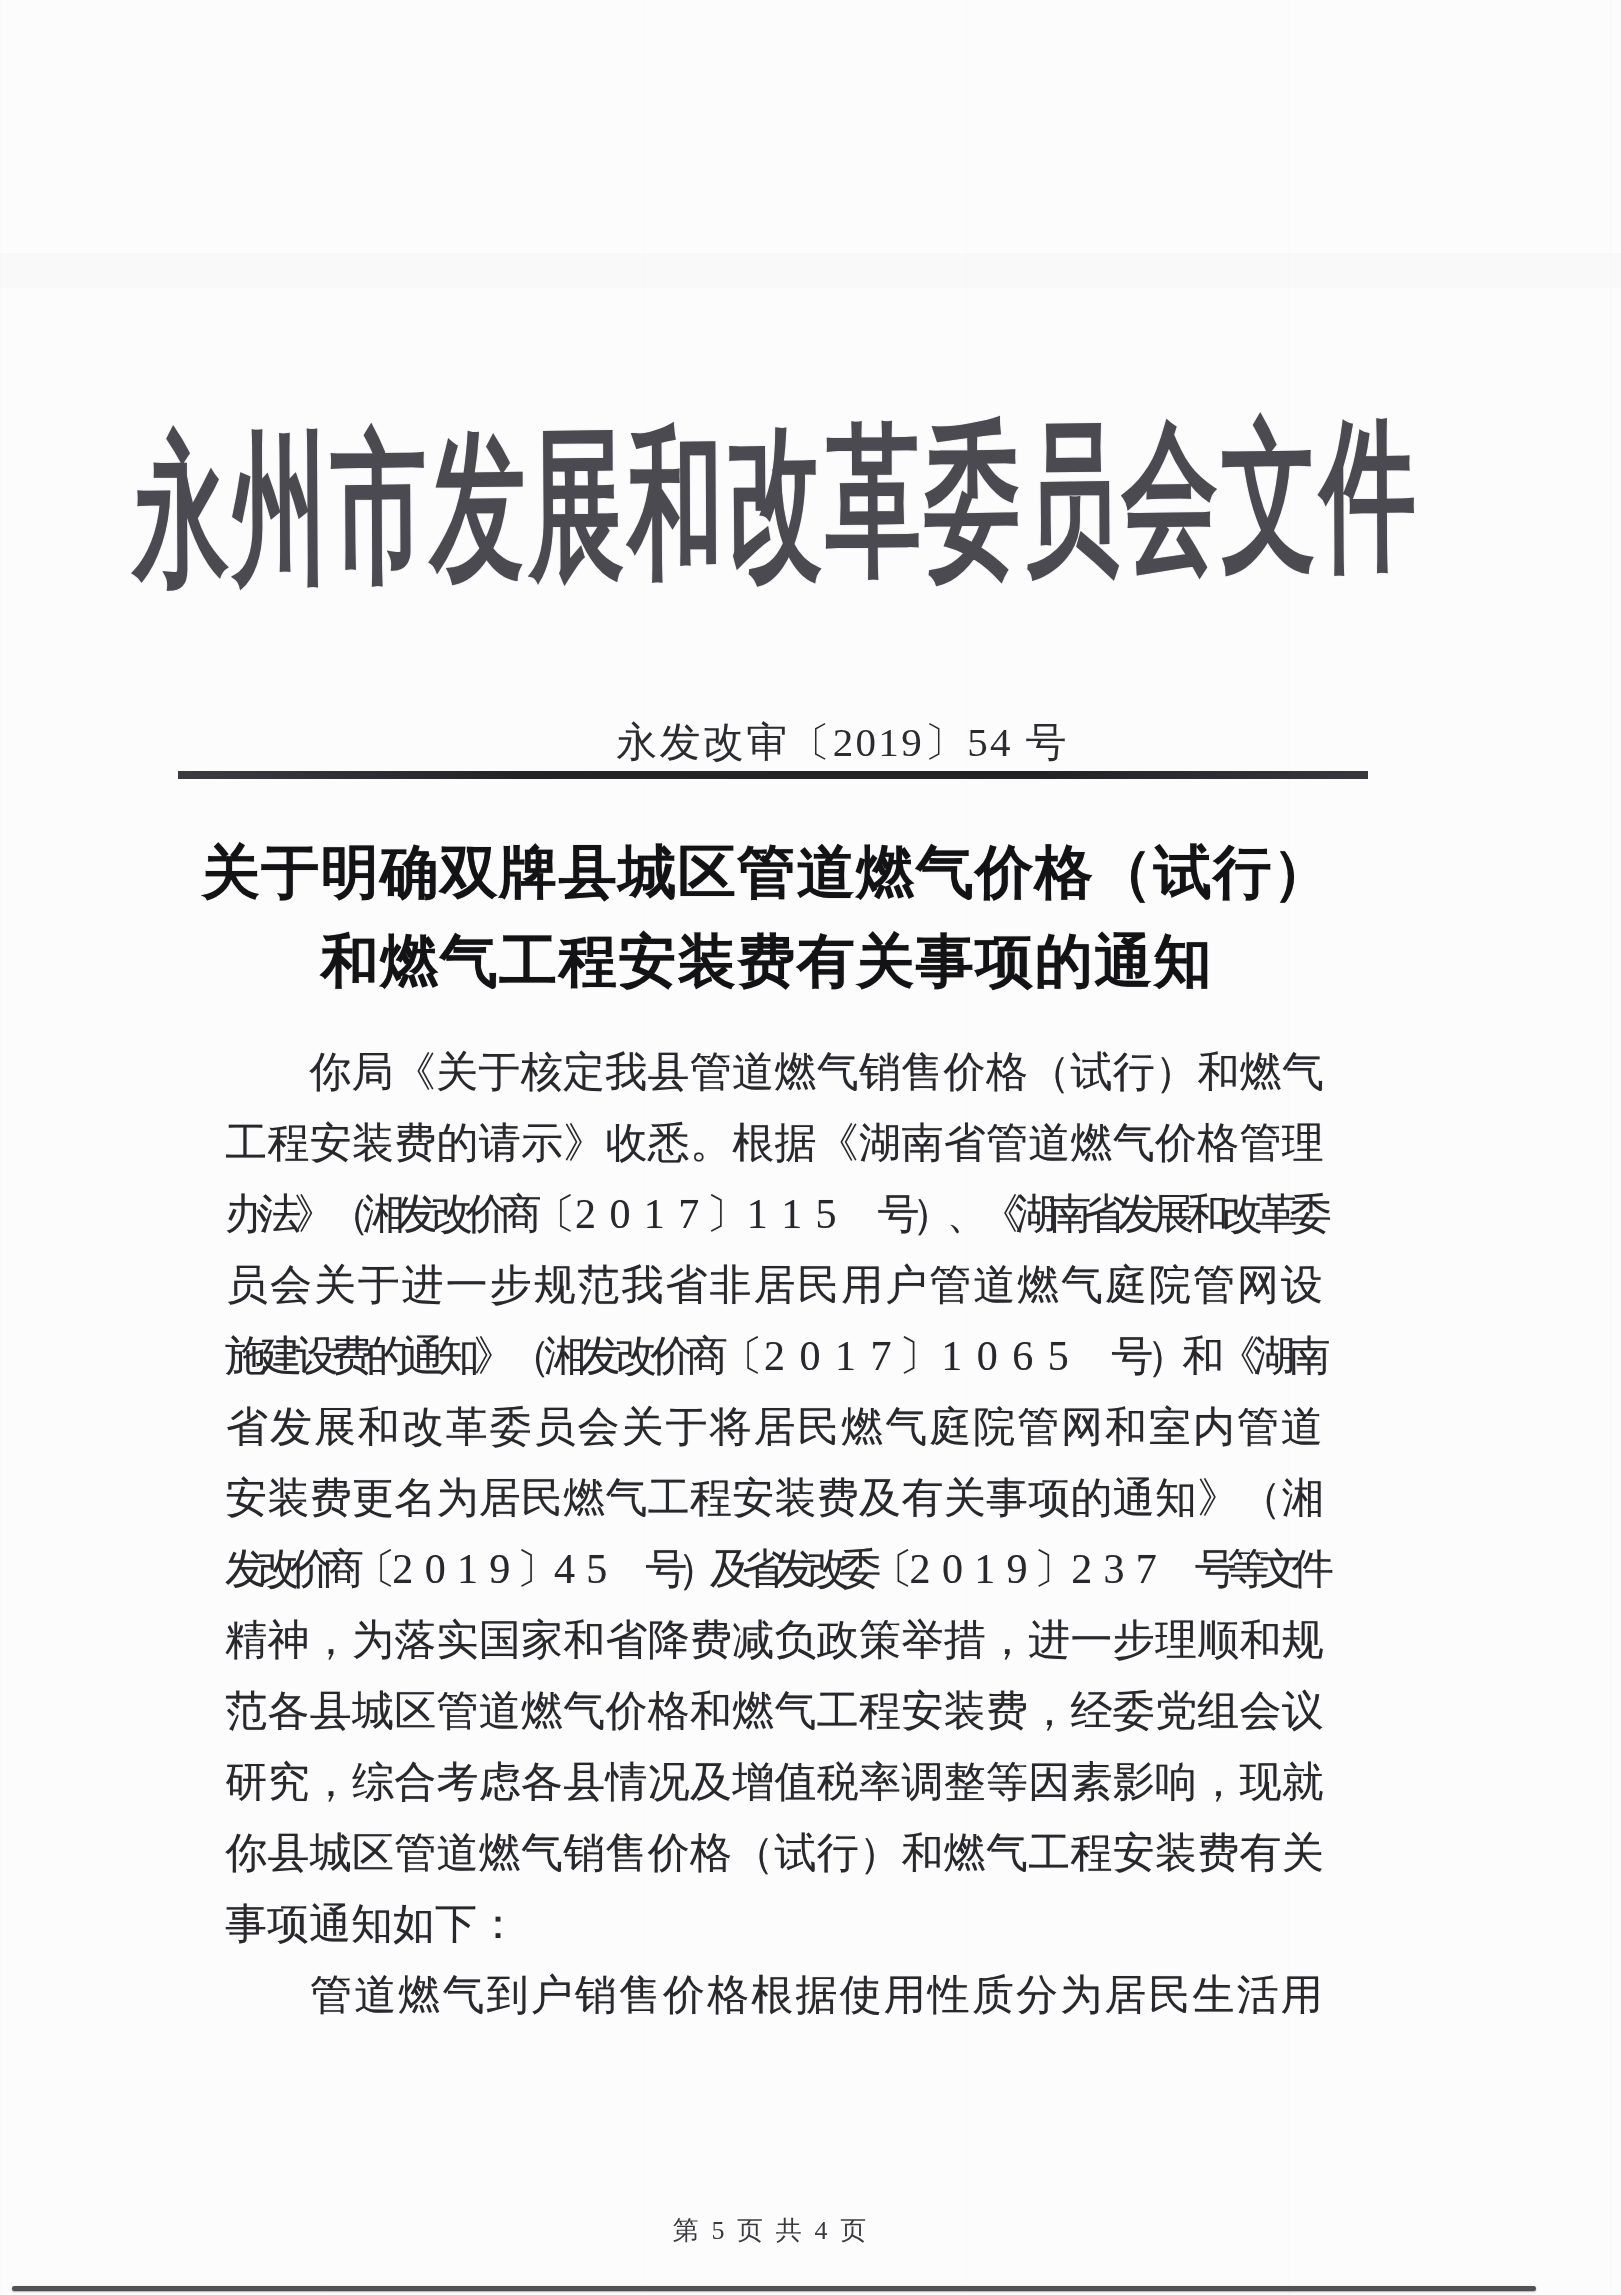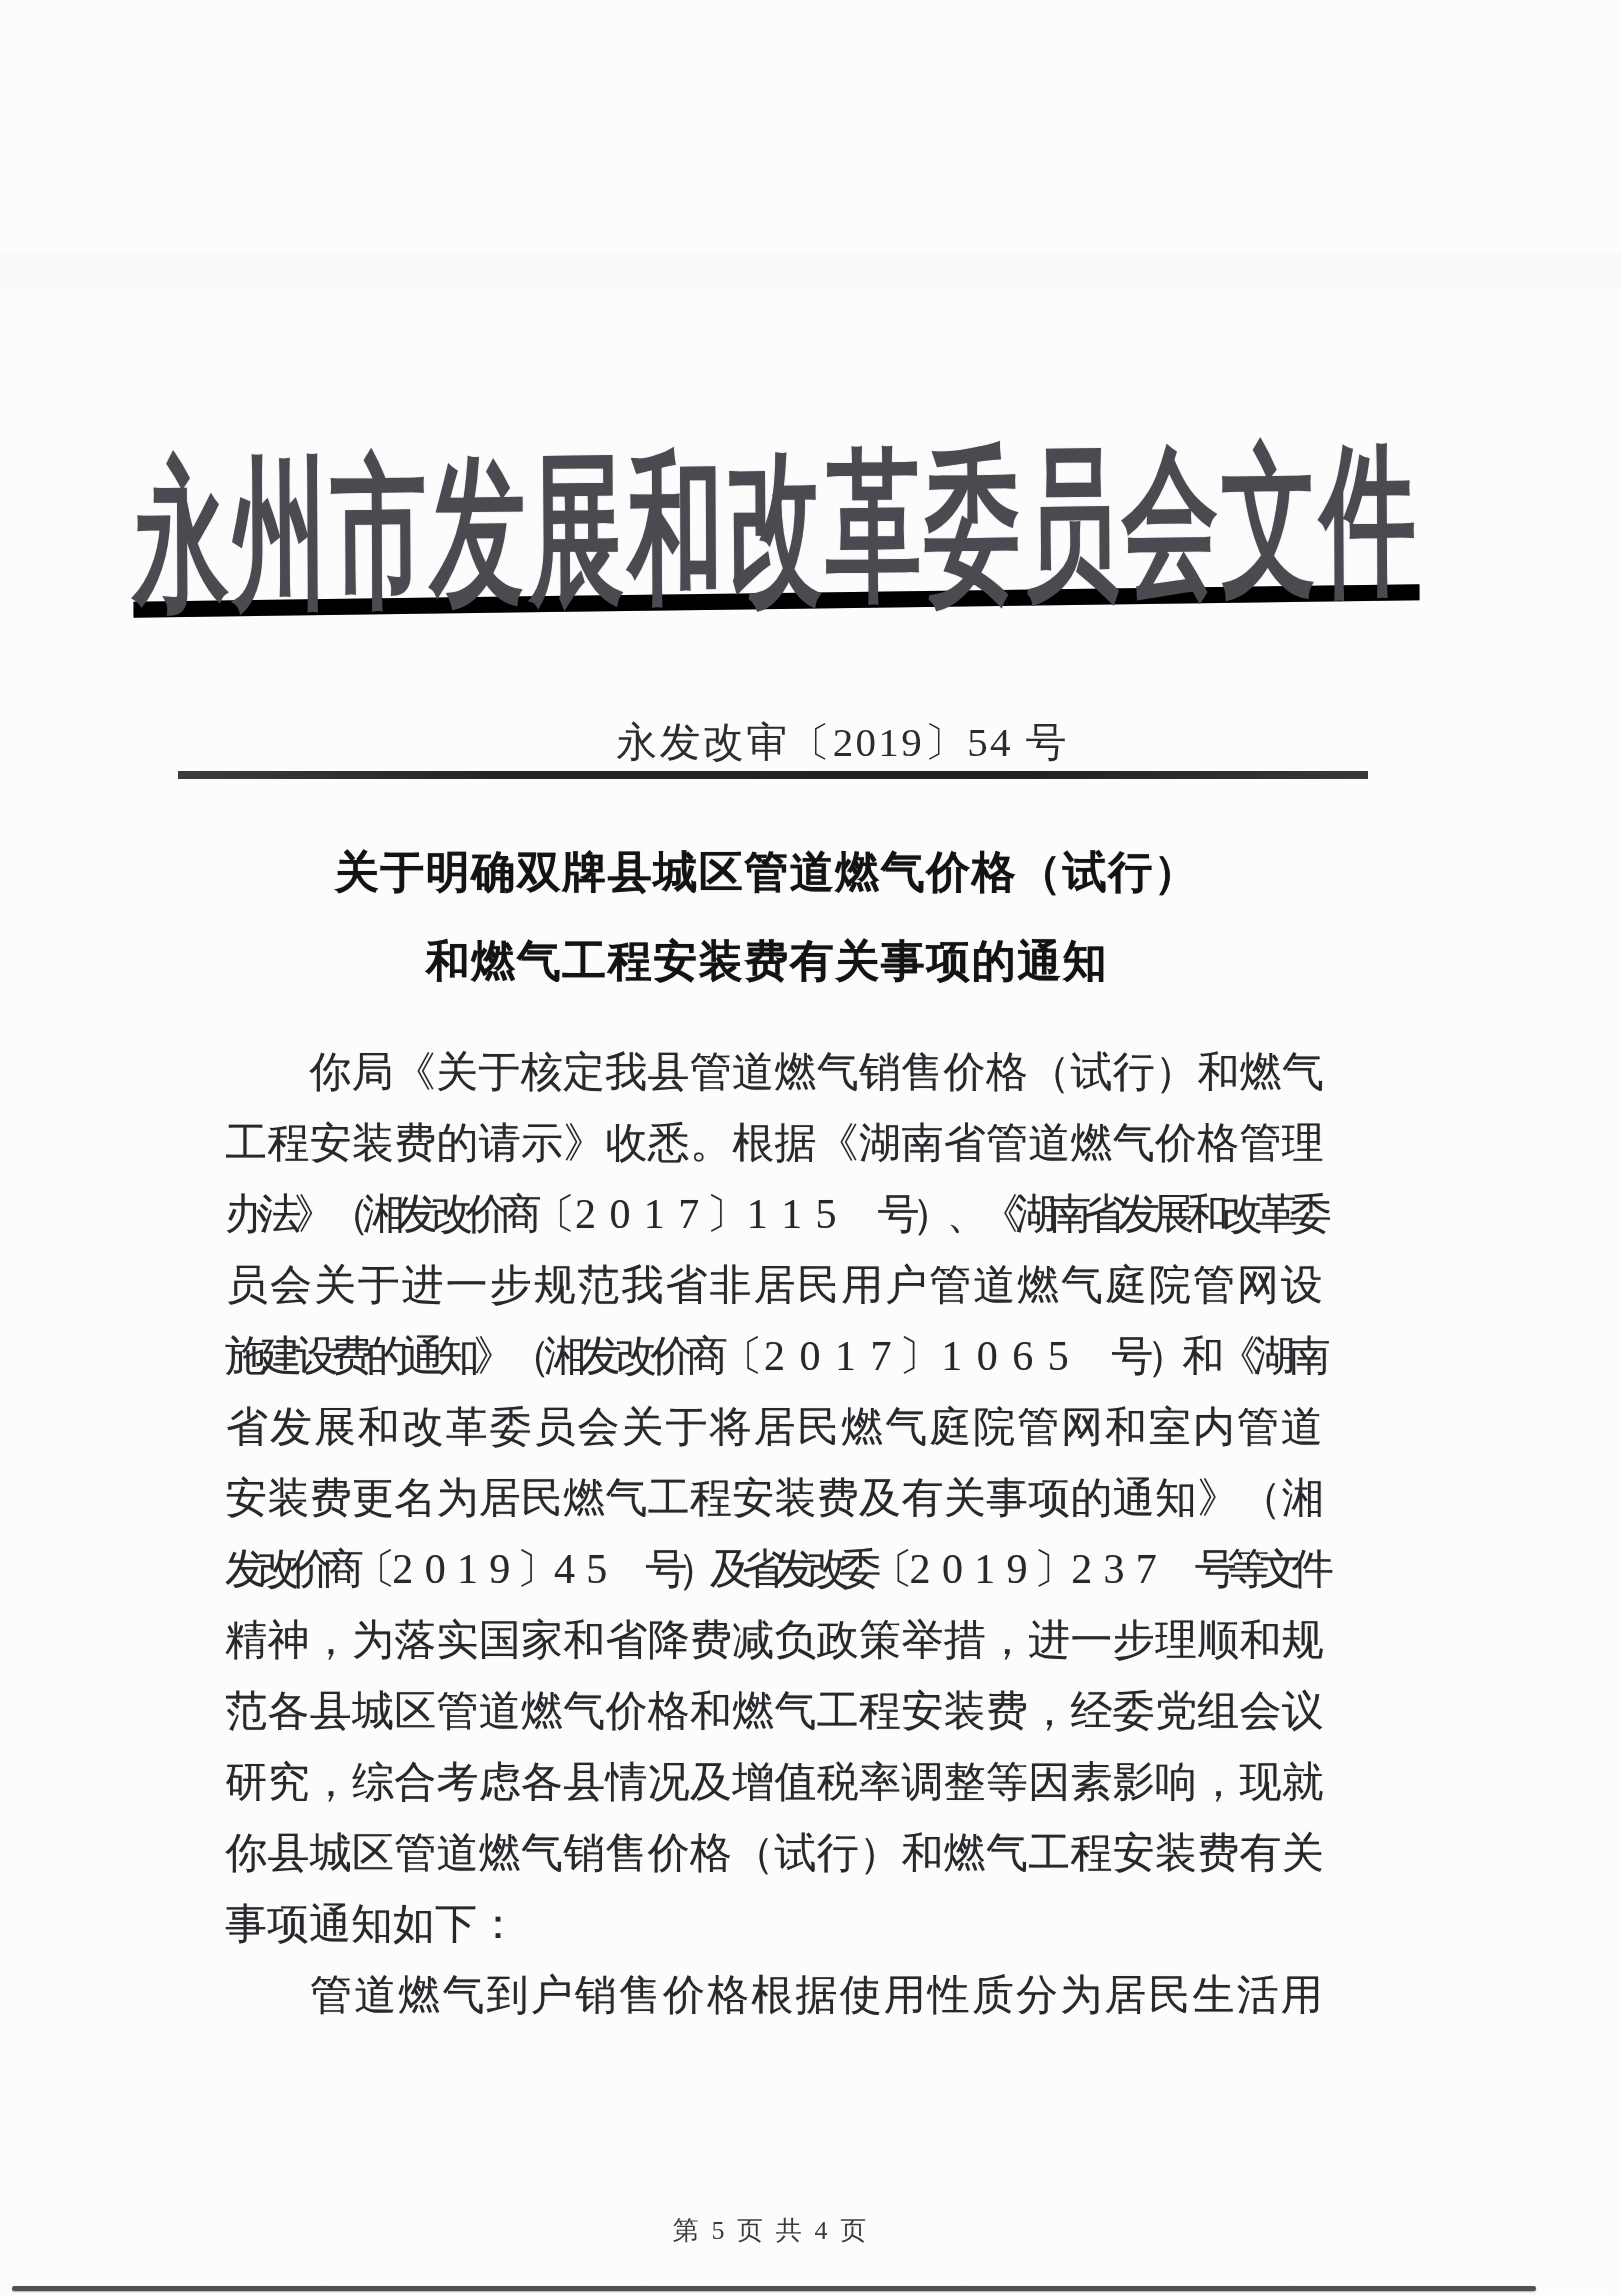--- a/index.html
+++ b/index.html
@@ -19,22 +19,22 @@
     position:absolute; top:253px; left:0; width:100%; height:35px;
     background:rgba(90,90,95,0.02);
   }
   .scan-texture {
     position:absolute; inset:0;
     background:repeating-linear-gradient(90deg, rgba(0,0,0,0.008) 0 1.5px, rgba(0,0,0,0) 1.5px 322px);
     pointer-events:none;
   }
 
   .header-banner {
-    position:absolute; top:420px; left:225px; width:1103px; height:209px;
-    display:flex; justify-content:center;text-decoration:underline;
+    position:absolute; top:400px; left:225px; width:1103px; height:209px;
+    display:flex; align-items:center; justify-content:center;
   }
   .banner-text {
     font-size:163px; font-weight:700; color:#4a4a50;
     white-space:nowrap; letter-spacing:6.1px;
     transform:scaleX(0.585) rotate(-0.45deg);
     transform-origin:center;
     text-shadow:0 0 1.5px rgba(74,74,80,0.45);
   }
 
   .doc-number {
@@ -45,21 +45,21 @@
 
   .rule {
     position:absolute; top:771px; left:178px; width:1190px; height:8.4px;
     background:linear-gradient(90deg,#3c3c40 0%,#242427 28%,#222225 72%,#38383c 100%);
   }
 
   .title-block {
     position:absolute; top:827px; left:184px; width:1166px;
     text-align:center;
     font-family:"Liberation Sans","DejaVu Sans",sans-serif;
-    font-weight:700; font-size:44px; line-height:89px;
+    font-weight:700; font-size:58px; line-height:89px;
     color:#131315; letter-spacing:1.5px;
     text-shadow:0 0 0.8px rgba(0,0,0,0.55);
   }
 
   .body-block {
     position:absolute; top:1037px; left:225px; width:1099px;
     font-size:42px; color:#28282c;
     text-shadow:0 0 0.8px rgba(40,40,44,0.4);
   }
   .line { height:71px; line-height:71px; white-space:nowrap; }

